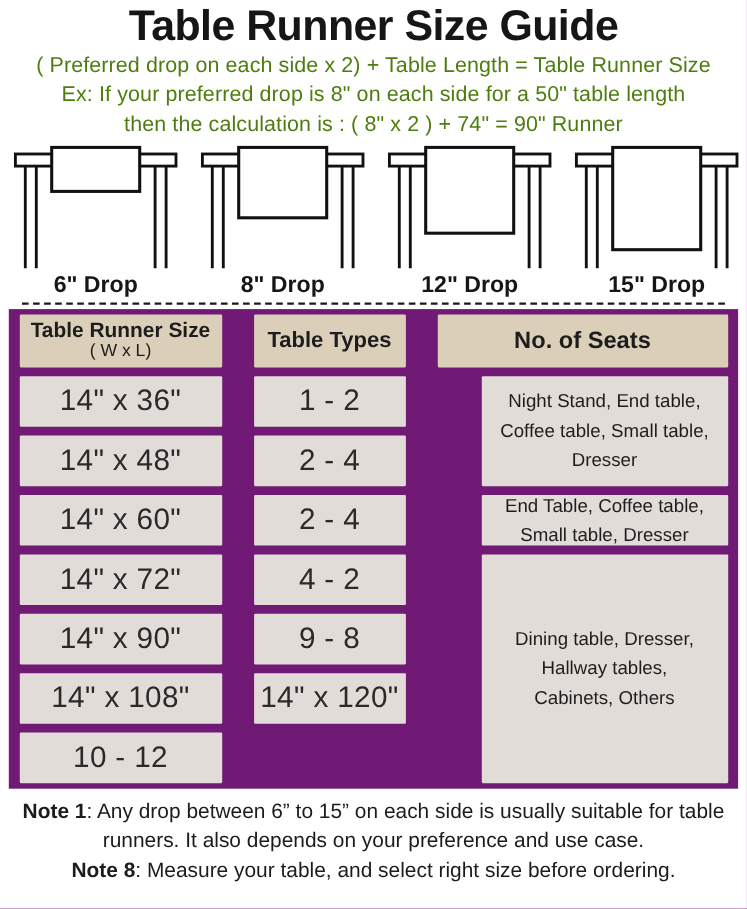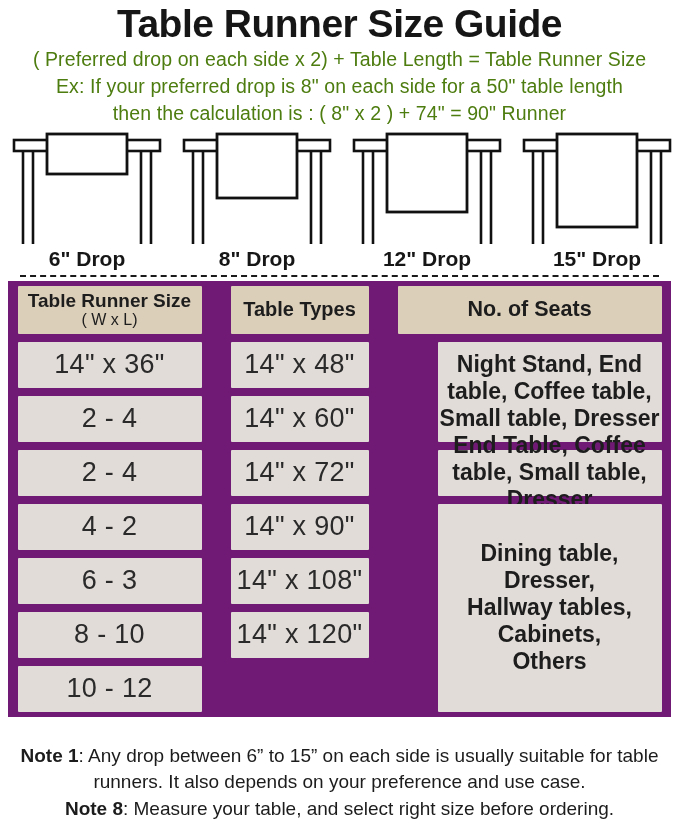--- a/index.html
+++ b/index.html
@@ -35,30 +35,30 @@
   .cell{
     display:flex;flex-direction:column;align-items:center;justify-content:center;
     border-radius:1px;text-align:center;
   }
   .head-cell{background:#dccfba;}
   .body-cell{background:#e2dcd8;}
   .h-title{font-size:19px;font-weight:700;line-height:21px;}
   .h-sub{font-size:16px;line-height:18px;}
   .h-big{font-size:21.5px;font-weight:700;}
   .num-cell{font-size:27px;font-weight:400;color:#2a2a2a;letter-spacing:0.3px;}
-  .type-cell{font-size:23px;font-weight:700;line-height:27px;color:#1d1d1d;margin-left:40px;}
+  .type-cell{font-size:17px;font-weight:400;line-height:27px;color:#1d1d1d;margin-left:40px;}
   .type-cell .inner{margin:0 auto;}
   .tg-1{grid-column:3;grid-row:2 / span 2;}
   .tg-1 .inner{max-width:230px;}
   .tg-2{grid-column:3;grid-row:4;}
   .tg-2 .inner{max-width:250px;}
   .tg-3{grid-column:3;grid-row:5 / span 4;}
   .tg-3 .inner{max-width:180px;}
   
-  .notes{margin-top:26px;padding:0 6px;text-align:center;font-size:19px;line-height:26.5px;color:#1c1c1c;}
+  .notes{margin-top:9px;padding:0 6px;text-align:center;font-size:19px;line-height:26.5px;color:#1c1c1c;}
   .notes p{margin:0;}
   .note-label{font-weight:700;}
 </style>
 </head>
 <body>
 
 <div class="header">
   <h1 class="page-title">Table Runner Size Guide</h1>
   <div class="sub-line">( Preferred drop on each side x 2) + Table Length = Table Runner Size</div>
   <div class="sub-line">Ex: If your preferred drop is 8" on each side for a 50" table length</div>
@@ -126,20 +126,21 @@
   <div class="size-grid">
 
     <div class="cell head-cell">
       <div class="h-title">Table Runner Size</div>
       <div class="h-sub">( W x L)</div>
     </div>
     <div class="cell head-cell h-big" style="font-size:20px;">Table Types</div>
     <div class="cell head-cell h-big">No. of Seats</div>
 
     <div class="cell body-cell num-cell">14" x 36"</div>
+    <div class="cell body-cell num-cell">1 - 2</div>
 
     <div class="cell body-cell type-cell tg-1">
       <div class="inner">Night Stand, End table, Coffee table, Small table, Dresser</div>
     </div>
 
     <div class="cell body-cell num-cell">14" x 48"</div>
     <div class="cell body-cell num-cell">2 - 4</div>
 
     <div class="cell body-cell num-cell">14" x 60"</div>
     <div class="cell body-cell num-cell">2 - 4</div>
@@ -149,24 +150,23 @@
     </div>
 
     <div class="cell body-cell num-cell">14" x 72"</div>
     <div class="cell body-cell num-cell">4 - 2</div>
 
     <div class="cell body-cell type-cell tg-3">
       <div class="inner">Dining table, Dresser, Hallway tables, Cabinets, Others</div>
     </div>
 
     <div class="cell body-cell num-cell">14" x 90"</div>
-    <div class="cell body-cell num-cell">6 - 3</div>
+    <div class="cell body-cell num-cell">9 - 8</div>
 
     <div class="cell body-cell num-cell">14" x 108"</div>
-    <div class="cell body-cell num-cell">8 - 10</div>
 
     <div class="cell body-cell num-cell">14" x 120"</div>
     <div class="cell body-cell num-cell">10 - 12</div>
 
   </div>
 </div>
 
 <div class="notes">
   <p><span class="note-label">Note 1</span><span>: Any drop between 6” to 15” on each side is usually suitable for table runners. It also depends on your preference and use case.</span></p>
   <p><span class="note-label">Note 8</span><span>: Measure your table, and select right size before ordering.</span></p>

